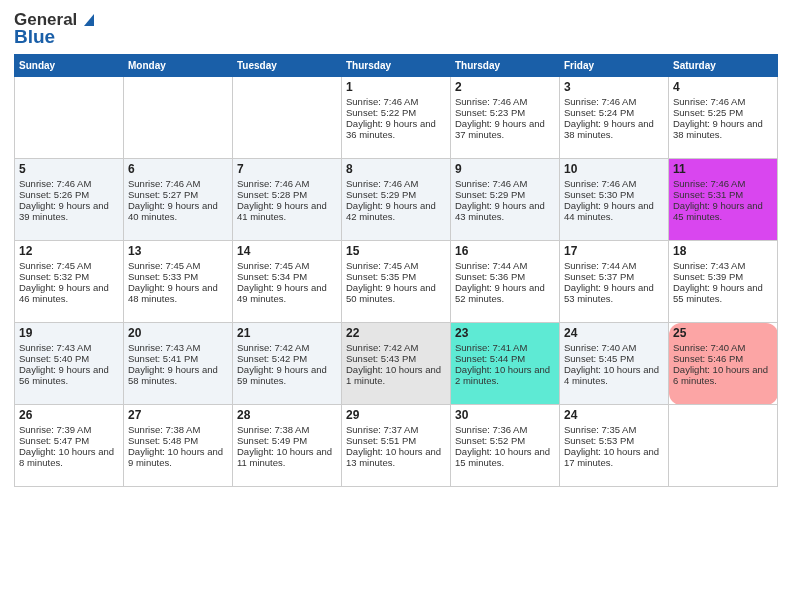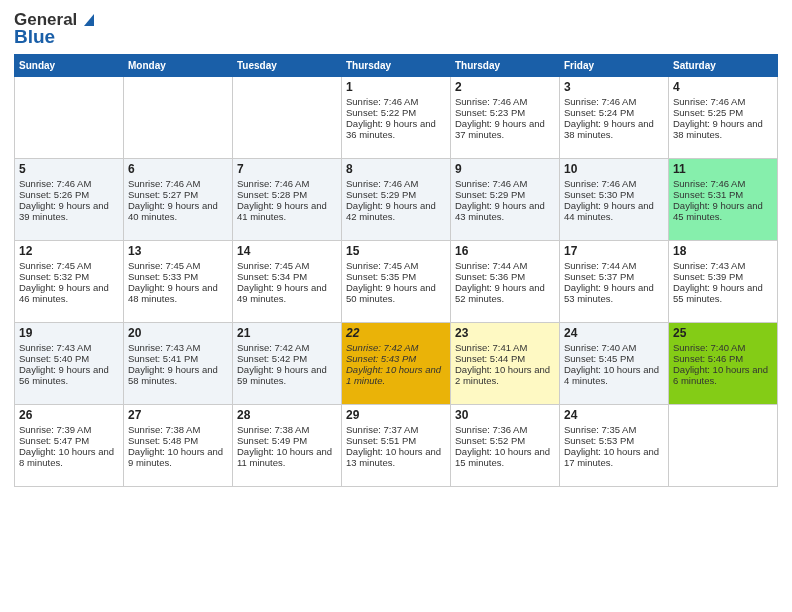--- a/index.html
+++ b/index.html
@@ -171,21 +171,21 @@
             <div>Sunrise: 7:46 AM</div>
             <div>Sunset: 5:29 PM</div>
             <div>Daylight: 9 hours and 43 minutes.</div>
           </td>
           <td style="background: rgb(240, 244, 248);">
             <span class="day-num">10</span>
             <div>Sunrise: 7:46 AM</div>
             <div>Sunset: 5:30 PM</div>
             <div>Daylight: 9 hours and 44 minutes.</div>
           </td>
-          <td style="background: #86efac;">
+          <td style="background: #d946ef;">
             <span class="day-num">11</span>
             <div>Sunrise: 7:46 AM</div>
             <div>Sunset: 5:31 PM</div>
             <div>Daylight: 9 hours and 45 minutes.</div>
           </td>
         </tr>
         <tr>
           <td>
             <span class="day-num">12</span>
             <div>Sunrise: 7:45 AM</div>
@@ -241,39 +241,39 @@
             <div>Sunrise: 7:43 AM</div>
             <div>Sunset: 5:41 PM</div>
             <div>Daylight: 9 hours and 58 minutes.</div>
           </td>
           <td style="background: rgb(240, 244, 248); margin-left: 18px;">
             <span class="day-num">21</span>
             <div>Sunrise: 7:42 AM</div>
             <div>Sunset: 5:42 PM</div>
             <div>Daylight: 9 hours and 59 minutes.</div>
           </td>
-          <td style="background: #eab308; font-style: italic;">
+          <td style="background: #e5e5e5;">
             <span class="day-num">22</span>
             <div>Sunrise: 7:42 AM</div>
             <div>Sunset: 5:43 PM</div>
             <div>Daylight: 10 hours and 1 minute.</div>
           </td>
-          <td style="background: #fef9c3;">
+          <td style="background: #5eead4;">
             <span class="day-num">23</span>
             <div>Sunrise: 7:41 AM</div>
             <div>Sunset: 5:44 PM</div>
             <div>Daylight: 10 hours and 2 minutes.</div>
           </td>
           <td style="background: rgb(240, 244, 248);">
             <span class="day-num">24</span>
             <div>Sunrise: 7:40 AM</div>
             <div>Sunset: 5:45 PM</div>
             <div>Daylight: 10 hours and 4 minutes.</div>
           </td>
-          <td style="background: #84cc16;">
+          <td style="background: #fca5a5; border-radius: 12px;">
             <span class="day-num">25</span>
             <div>Sunrise: 7:40 AM</div>
             <div>Sunset: 5:46 PM</div>
             <div>Daylight: 10 hours and 6 minutes.</div>
           </td>
         </tr>
         <tr>
           <td>
             <span class="day-num">26</span>
             <div>Sunrise: 7:39 AM</div>

